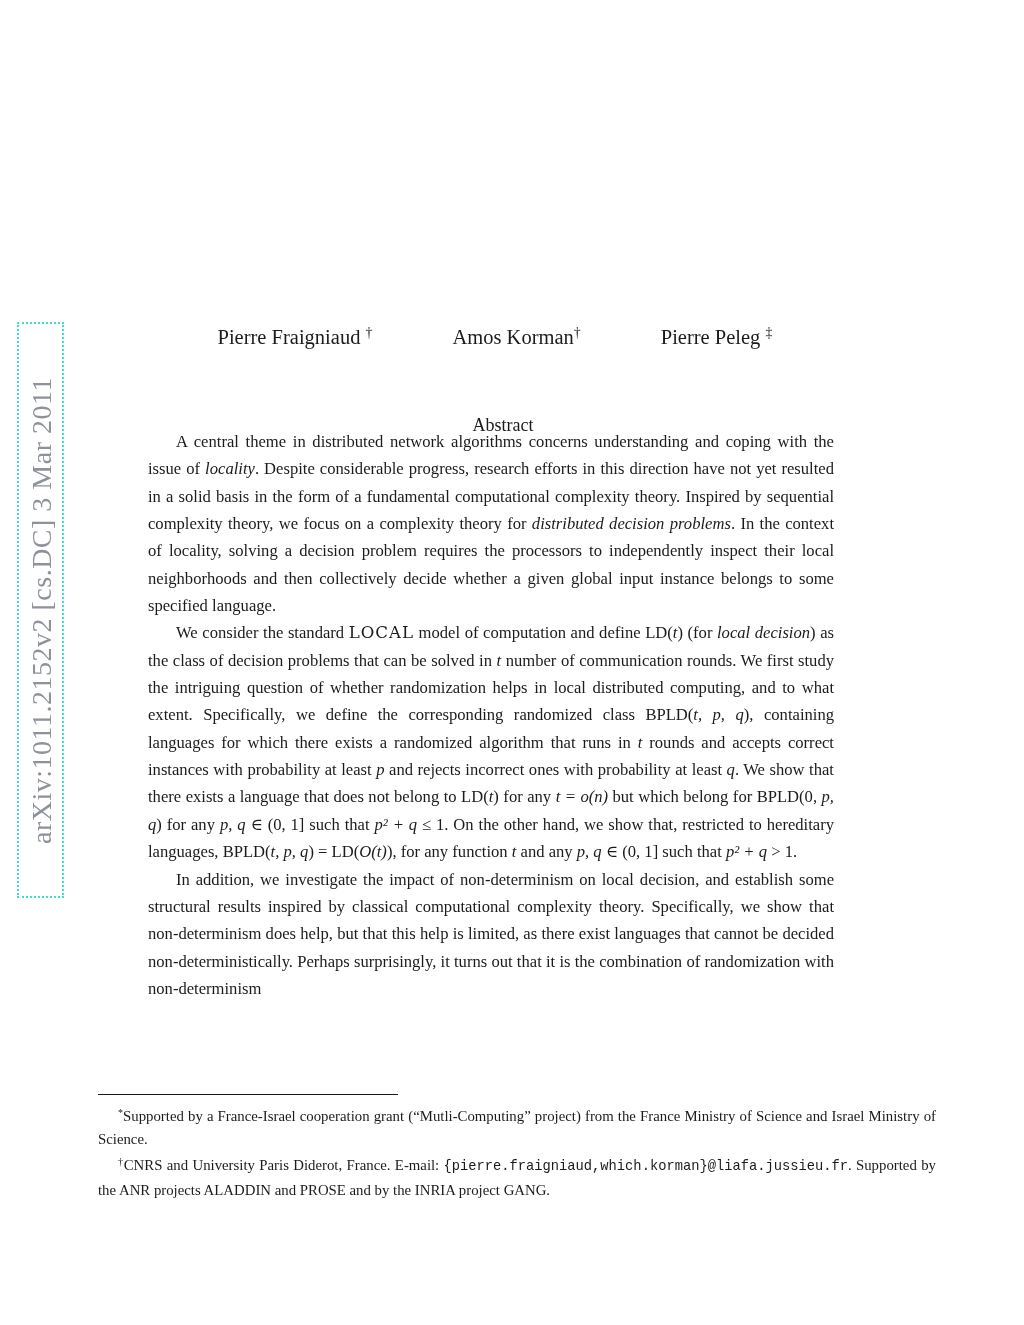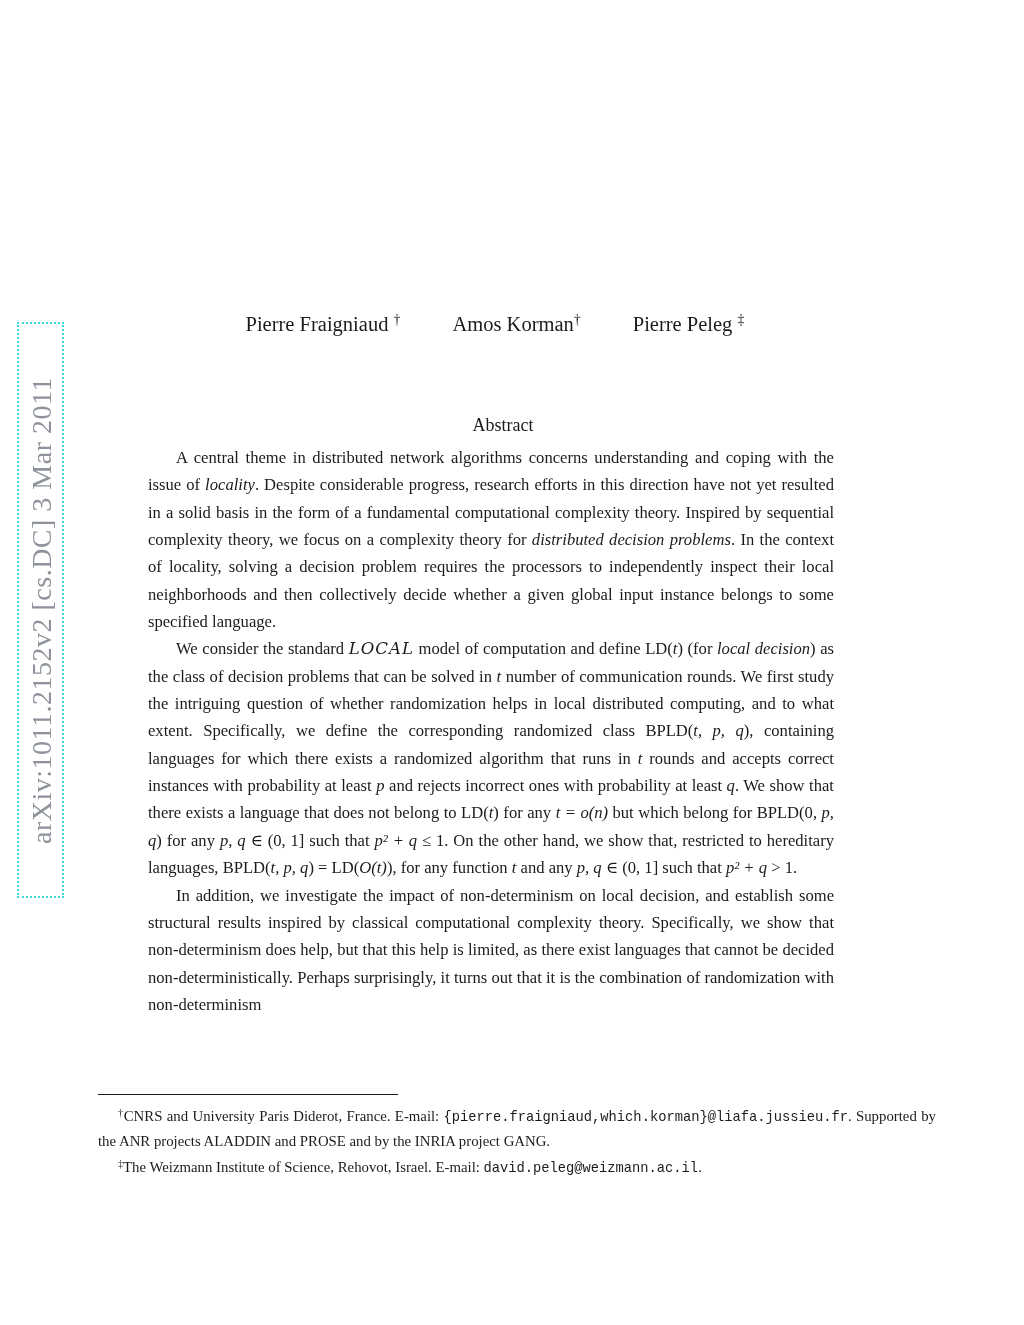--- a/index.html
+++ b/index.html
@@ -60,42 +60,42 @@
     position: absolute;
     top: 232px;
     width: 100%;
     margin: 0;
     text-align: center;
     font-size: 29px;
     font-weight: 400;
   }
   .authors {
     position: absolute;
-    top: 312px;
+    top: 325px;
     width: 100%;
     display: flex;
     justify-content: center;
-    gap: 52px;
+    gap: 80px;
     font-size: 20.5px;
   }
   .abstract-heading {
     position: absolute;
     top: 407px;
     width: 100%;
     margin: 8px;
     text-align: center;
     font-size: 18px;
     font-weight: 400;
   }
 
   
   .abstract {
     position: absolute;
     left: 148px;
-    top: 444px;
+    top: 428px;
     width: 686px;
     font-size: 16.6px;
     line-height: 27.35px;
     text-align: justify;
   }
   .abstract p {
     margin: 0;
     text-indent: 28px;
   }
 
@@ -115,21 +115,21 @@
     border-top: 1.5px solid var(--rule-color);
     margin-bottom: 7px;
   }
   .footnote {
     margin: 0;
     text-indent: 20px;
   }
 
   
   .s-i   { font-style: italic; }
-  .s-cal { font-style: italic; font-family: "DejaVu Serif", serif; letter-spacing: 1px; }
+  .s-cal { font-family: "DejaVu Serif", serif; letter-spacing: 1px; }
   .s-tt  { font-family: "Liberation Mono", "DejaVu Sans Mono", monospace; font-size: 0.93em; }
   .s-sup { font-size: 0.68em; vertical-align: 0.5em; }
 </style>
 </head>
 <body>
 
 <div class="page">
 
   <div class="arxiv-stamp">
     <div class="stamp-text">arXiv:1011.2152v2  [cs.DC]  3 Mar 2011</div>
@@ -147,17 +147,17 @@
   </div>
 
   <div class="abstract">
     <p><span>A central theme in distributed network algorithms concerns understanding and coping with the issue of </span><span class="s-i">locality</span><span>. Despite considerable progress, research efforts in this direction have not yet resulted in a solid basis in the form of a fundamental computational complexity theory.  Inspired by sequential complexity theory, we focus on a complexity theory for </span><span class="s-i">distributed decision problems</span><span>. In the context of locality, solving a decision problem requires the processors to independently inspect their local neighborhoods and then collectively decide whether a given global input instance belongs to some specified language.</span></p>
     <p><span>We consider the standard </span><span class="s-cal">LOCAL</span><span> model of computation and define LD(</span><span class="s-i">t</span><span>) (for </span><span class="s-i">local decision</span><span>) as the class of decision problems that can be solved in </span><span class="s-i">t</span><span> number of communication rounds.  We first study the intriguing question of whether randomization helps in local distributed computing, and to what extent.  Specifically, we define the corresponding randomized class BPLD(</span><span class="s-i">t, p, q</span><span>), containing languages for which there exists a randomized algorithm that runs in </span><span class="s-i">t</span><span> rounds and accepts correct instances with probability at least </span><span class="s-i">p</span><span> and rejects incorrect ones with probability at least </span><span class="s-i">q</span><span>.  We show that there exists a language that does not belong to LD(</span><span class="s-i">t</span><span>) for any </span><span class="s-i">t = o(n)</span><span> but which belong for BPLD(0,</span><span class="s-i"> p, q</span><span>) for any </span><span class="s-i">p, q</span><span> ∈ (0, 1] such that </span><span class="s-i">p² + q</span><span> ≤ 1.  On the other hand, we show that, restricted to hereditary languages, BPLD(</span><span class="s-i">t, p, q</span><span>) = LD(</span><span class="s-i">O(t)</span><span>), for any function </span><span class="s-i">t</span><span> and any </span><span class="s-i">p, q</span><span> ∈ (0, 1] such that </span><span class="s-i">p² + q</span><span> &gt; 1.</span></p>
     <p><span>In addition, we investigate the impact of non-determinism on local decision, and establish some structural results inspired by classical computational complexity theory.  Specifically, we show that non-determinism does help, but that this help is limited, as there exist languages that cannot be decided non-deterministically.  Perhaps surprisingly, it turns out that it is the combination of randomization with non-determinism</span></p>
   </div>
 
   <div class="footnote-area">
     <div class="footnote-rule"></div>
+    <p class="footnote"><span class="s-sup">*</span><span>Supported by a France-Israel cooperation grant (“Mutli-Computing” project) from the France Ministry of Science and Israel Ministry of Science.</span></p>
     <p class="footnote"><span class="s-sup">†</span><span>CNRS and University Paris Diderot, France.  E-mail: </span><span class="s-tt">{pierre.fraigniaud,which.korman}@liafa.jussieu.fr</span><span>. Supported by the ANR projects ALADDIN and PROSE and by the INRIA project GANG.</span></p>
-    <p class="footnote"><span class="s-sup">‡</span><span>The Weizmann Institute of Science, Rehovot, Israel.  E-mail: </span><span class="s-tt">david.peleg@weizmann.ac.il</span><span>.</span></p>
   </div>
 
 </div>
 
 </body></html>

